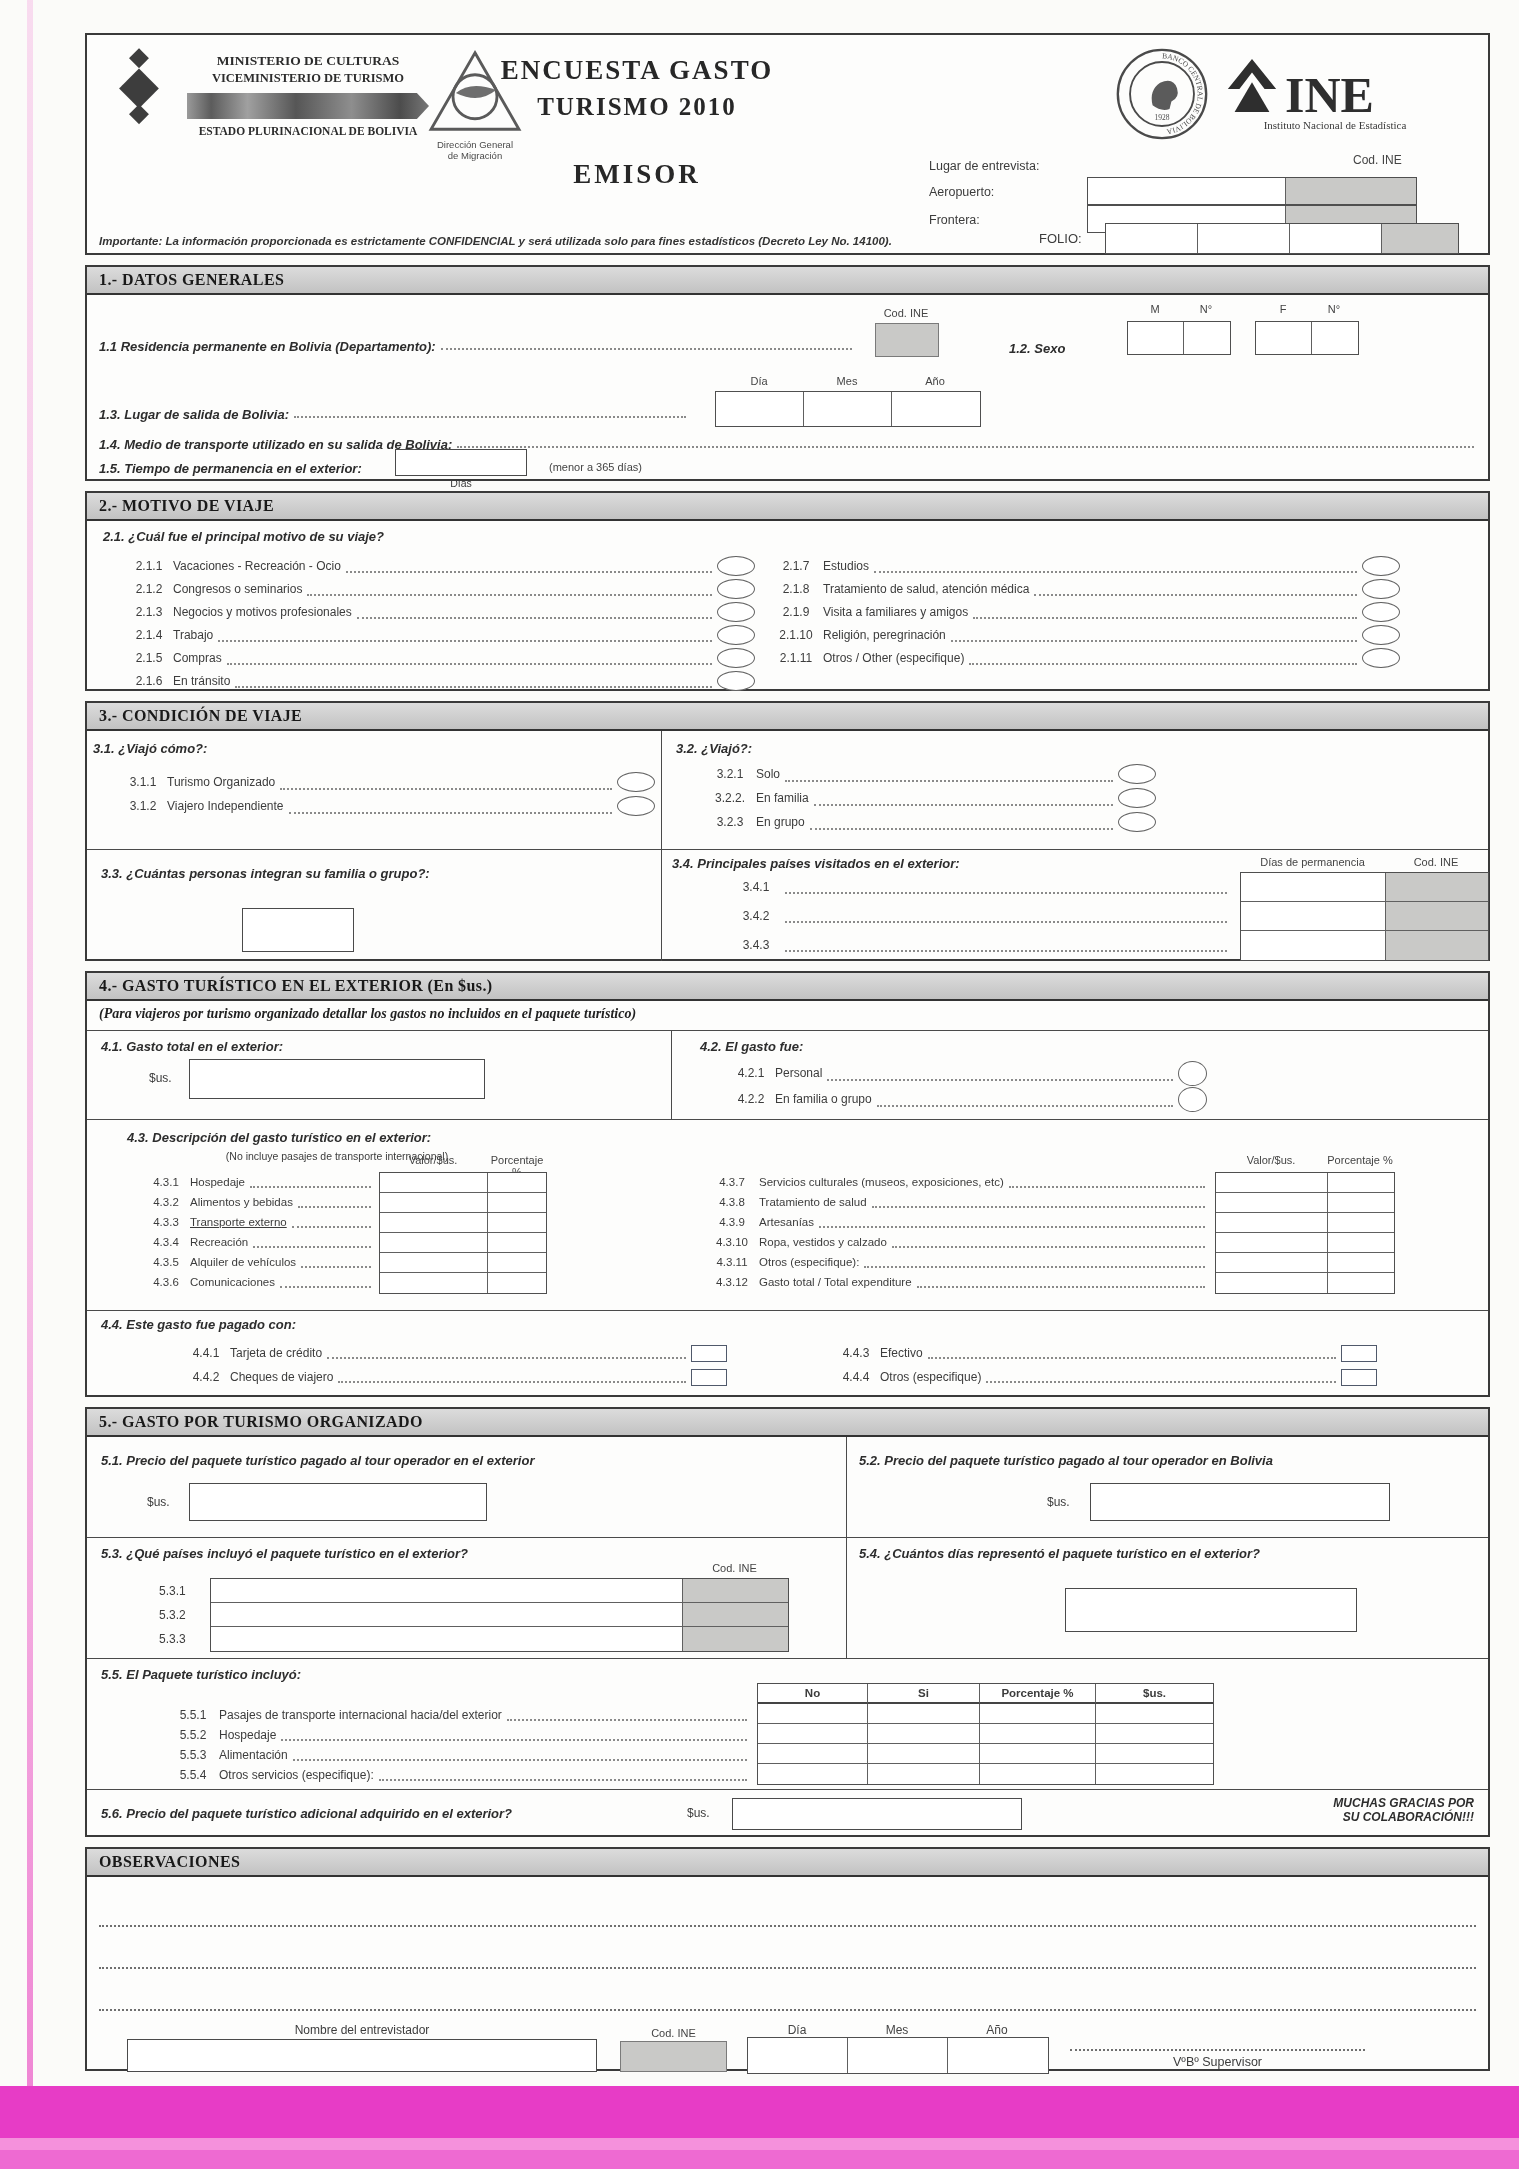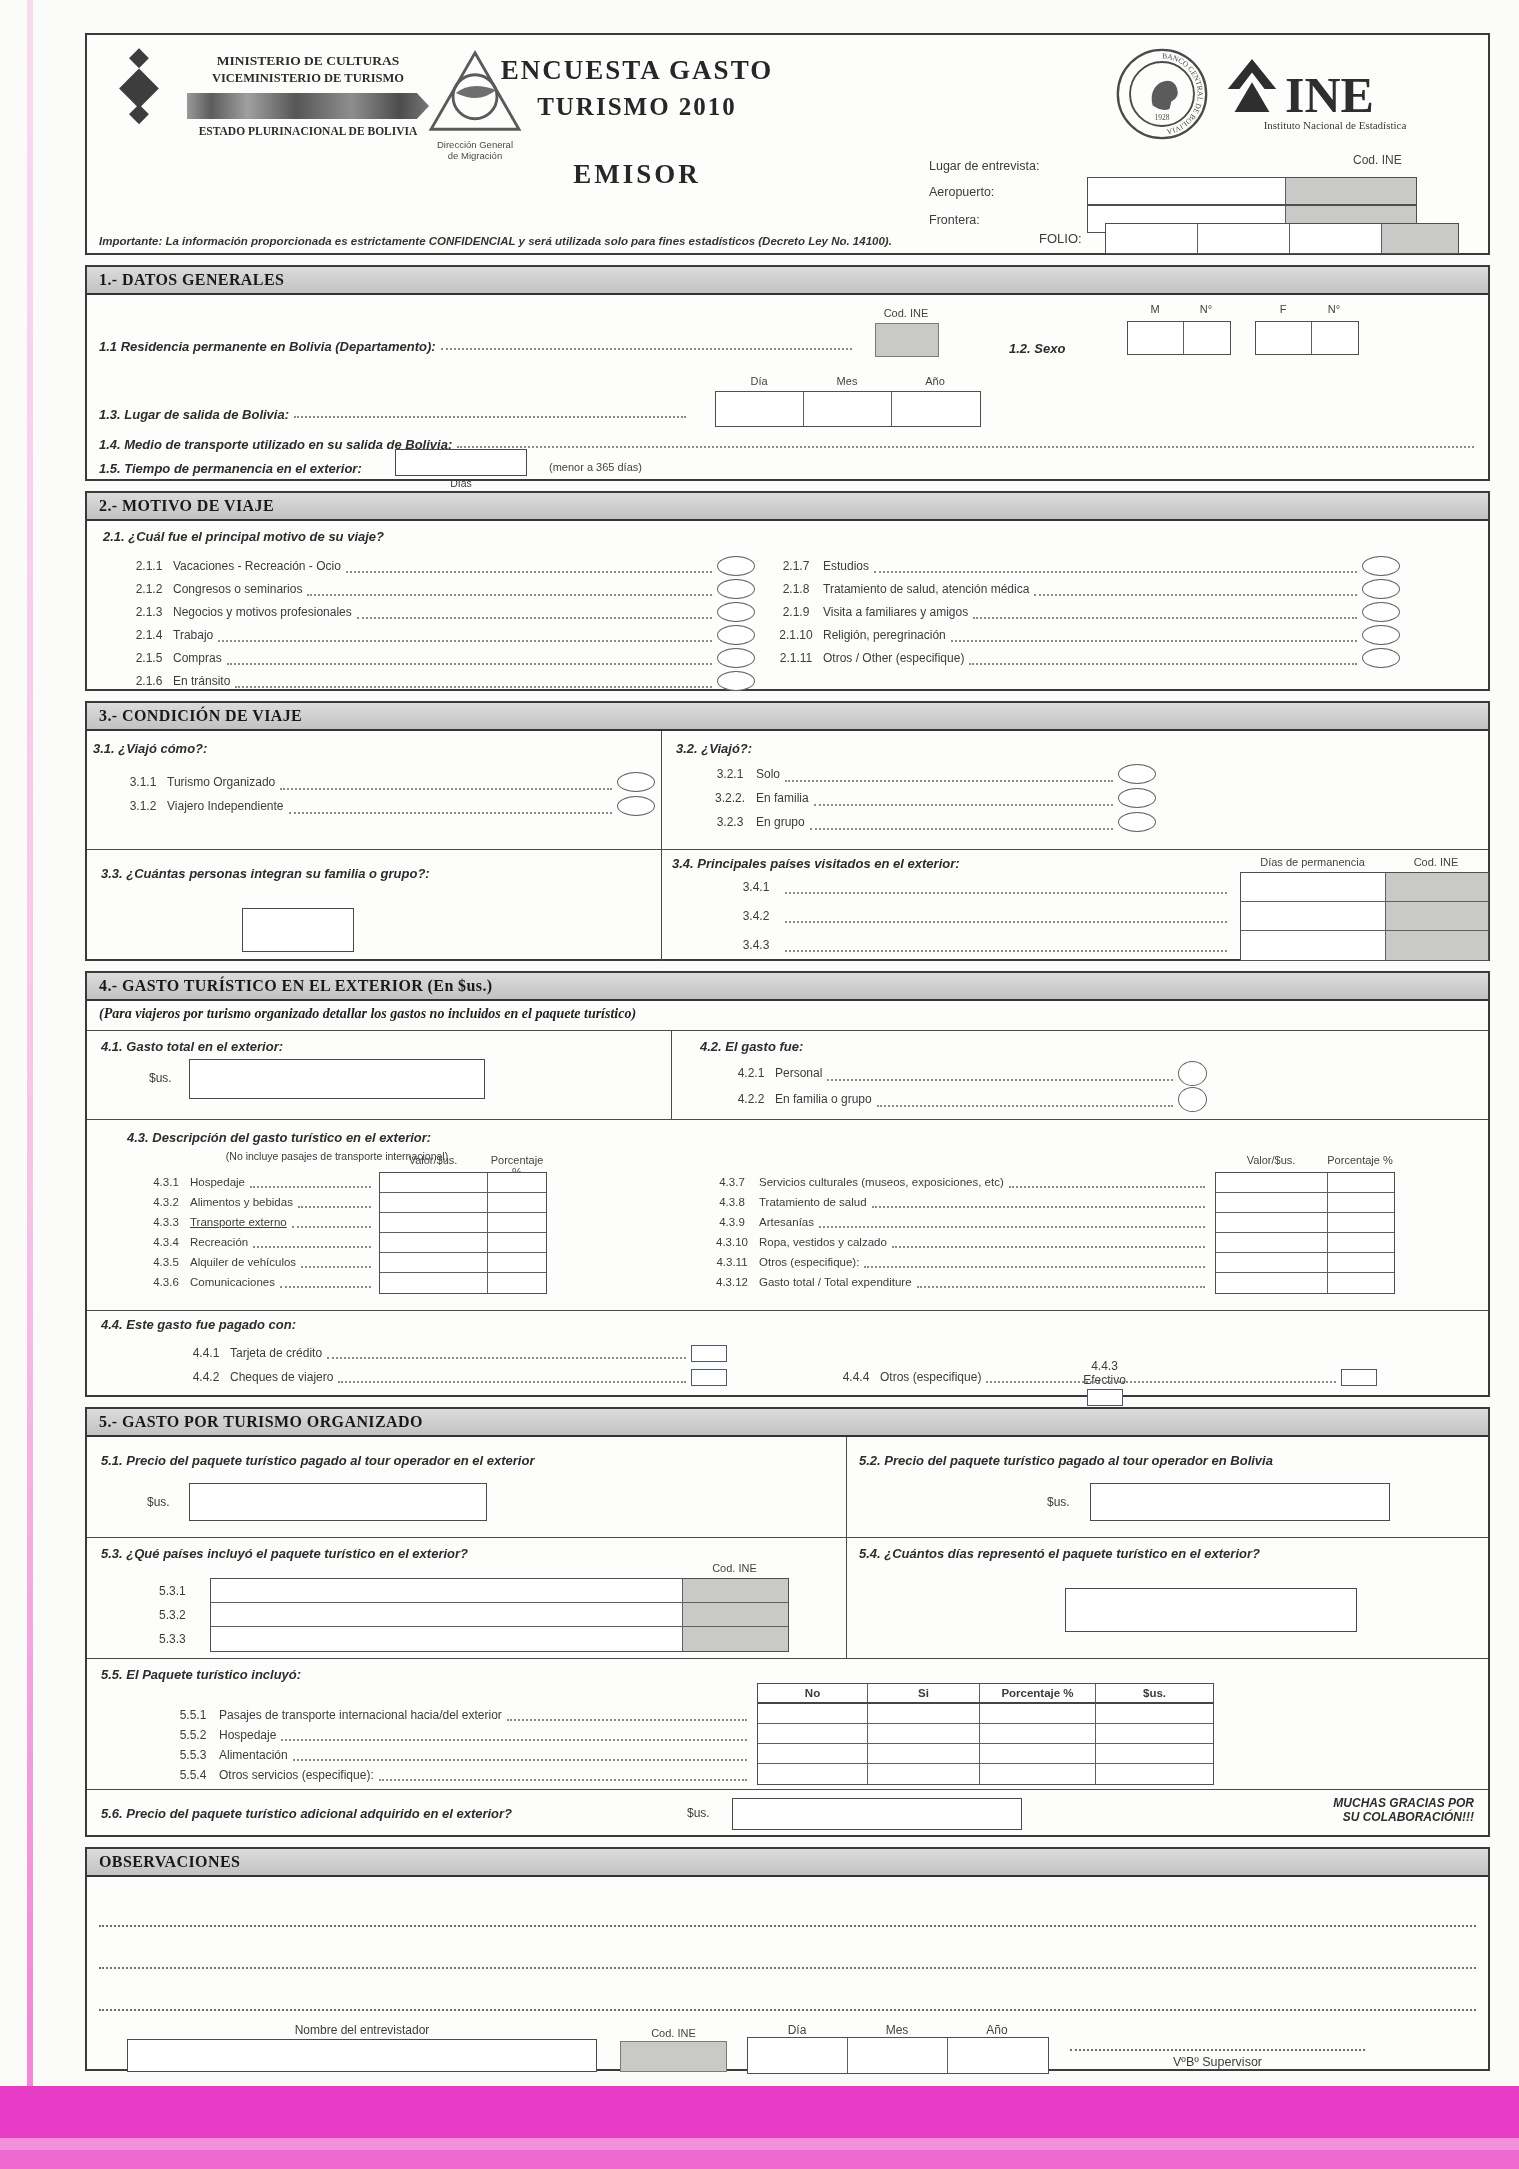--- a/index.html
+++ b/index.html
@@ -463,21 +463,21 @@
             <span class="it">Tarjeta de crédito</span>
             <span class="leader"></span>
             <span class="chk"></span>
           </div>
         <div class="row abs" style="left:95px;top:56px;width:545px;height:20px;">
             <span class="it num">4.4.2</span>
             <span class="it">Cheques de viajero</span>
             <span class="leader"></span>
             <span class="chk"></span>
           </div>
-        <div class="row abs" style="left:745px;top:48px;width:545px;height:20px;flex-direction:column;">
+        <div class="row abs" style="left:745px;top:32px;width:545px;height:20px;">
             <span class="it num">4.4.3</span>
             <span class="it">Efectivo</span>
             <span class="leader"></span>
             <span class="chk"></span>
           </div>
         <div class="row abs" style="left:745px;top:56px;width:545px;height:20px;">
             <span class="it num">4.4.4</span>
             <span class="it">Otros (especifique)</span>
             <span class="leader"></span>
             <span class="chk"></span>

